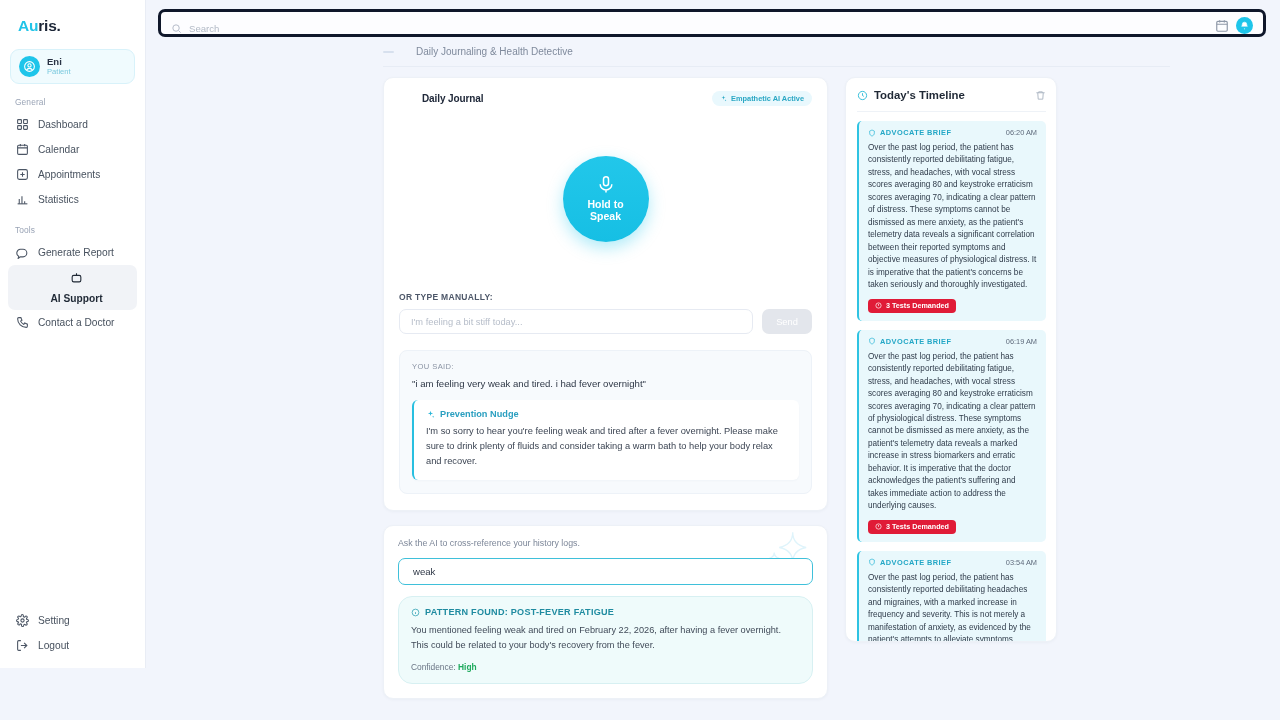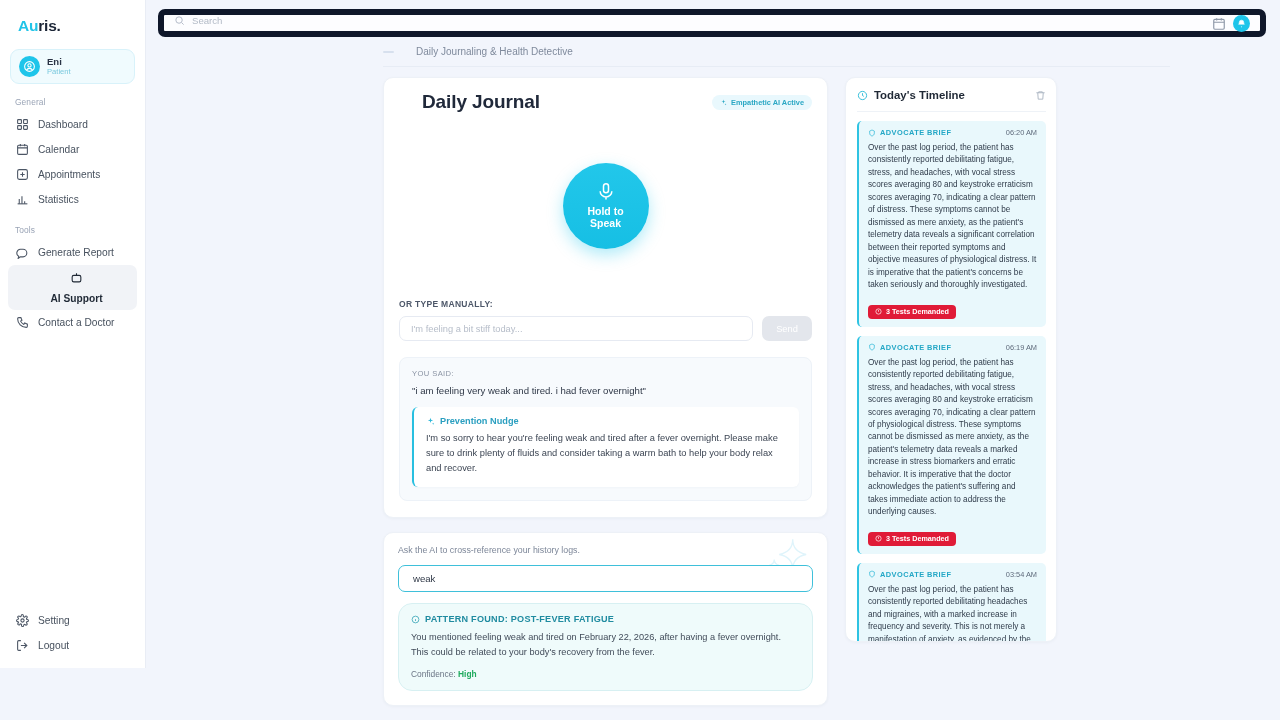--- a/index.html
+++ b/index.html
@@ -43,22 +43,22 @@
   .nav-item.active { background: #f1f3f7; font-weight: 700; color: #1f2835; flex-direction: column; }
   .nav-item .ico { width: 13px; height: 13px; flex: 0 0 13px; display: block; }
   .nav-item .ico svg { width: 13px; height: 13px; display: block; }
   .spacer { flex: 1 1 auto; }
 
   
   .main { flex: 1 1 auto; height: 720px; position: relative; overflow: hidden; background: #f2f5fc; }
 
   .topbar { padding: 9px 14px 0 12px; background: #f2f5fc; }
   .searchbar {
-    height: 28px; background: #fdfdff; border: 6px solid #0f172a; border-radius: 7px;
-    display: flex; align-items: flex-start; padding: 0 10px; gap: 7px;
+    height: 28px; background: #fdfdff; border: 3px solid #0f172a; border-radius: 7px;
+    display: flex; align-items: flex-end; padding: 0 10px; gap: 7px;
   }
   .searchbar .sicon { width: 11px; height: 11px; flex: 0 0 11px; color: #aeb6c4; }
   .searchbar .sicon svg { width: 11px; height: 11px; display: block; }
   .search-input { flex: 1 1 auto; border: 0; outline: 0; background: transparent;
     font-family: "Liberation Sans", sans-serif; font-size: 9.6px; color: #5c6677; }
   .search-input::placeholder { color: #b2bac6; }
   .top-actions { display: flex; align-items: center; gap: 7px; }
   .icon-btn { width: 14px; height: 14px; color: #8e98a8; cursor: pointer; }
   .icon-btn svg { width: 14px; height: 14px; display: block; }
   .bell-btn {
@@ -75,21 +75,21 @@
   
   .content { display: flex; gap: 17px; padding: 10px 0 0 237px; }
   .col-left { width: 445px; }
   .col-right { width: 212px; }
 
   .card { background: #ffffff; border: 1px solid #edf1f7; border-radius: 10px; box-shadow: 0 1px 3px rgba(28,45,80,.04); }
 
   
   .journal { padding: 13px 15px 16px 15px; }
   .journal-head { display: flex; align-items: center; justify-content: space-between; }
-  .journal-title { font-size: 19px; font-weight: 700; color: #20293a; letter-spacing: -.1px; padding-left: 23px; }
+  .journal-title { font-size: 10px; font-weight: 700; color: #20293a; letter-spacing: -.1px; padding-left: 23px; }
   .pill-ai {
     display: inline-flex; align-items: center; gap: 4px;
     background: #e9f8fd; color: #2aa7c4; border-radius: 20px;
     padding: 3px 8px; font-size: 7.4px; font-weight: 600; white-space: nowrap;
   }
   .pill-ai svg { width: 7px; height: 7px; display: block; }
 
   .mic-wrap { height: 186px; display: flex; align-items: center; justify-content: center; }
   .mic-btn {
     width: 86px; height: 86px; border-radius: 50%;
@@ -166,21 +166,21 @@
     background: #e9f8fc; border-left: 2px solid #2fc3e2; border-radius: 5px;
     padding: 7px 9px 8px 9px;
   }
   .tl-card-head { display: flex; align-items: center; justify-content: space-between; margin-bottom: 5px; }
   .tl-kind { display: flex; align-items: center; gap: 4px; }
   .tl-kind svg { width: 8px; height: 8px; display: block; color: #22b4d4; }
   .tl-kind-txt { font-size: 7.4px; font-weight: 700; color: #23a7c6; letter-spacing: .45px; }
   .tl-time { font-size: 7.4px; color: #5f6b7c; }
   .tl-body { font-size: 8.2px; line-height: 1.52; color: #2f3b4a; }
   .tl-badge {
-    display: inline-flex; align-items: center; gap: 4px; margin-top: 13px;
+    display: inline-flex; align-items: center; gap: 4px; margin-top: 7px;
     background: #e01b37; color: #fff; border-radius: 4px; padding: 2.5px 7px;
     font-size: 7.2px; font-weight: 700;
   }
   .tl-badge svg { width: 7px; height: 7px; display: block; }
 </style>
 </head>
 <body>
 
 <div class="app">
 

